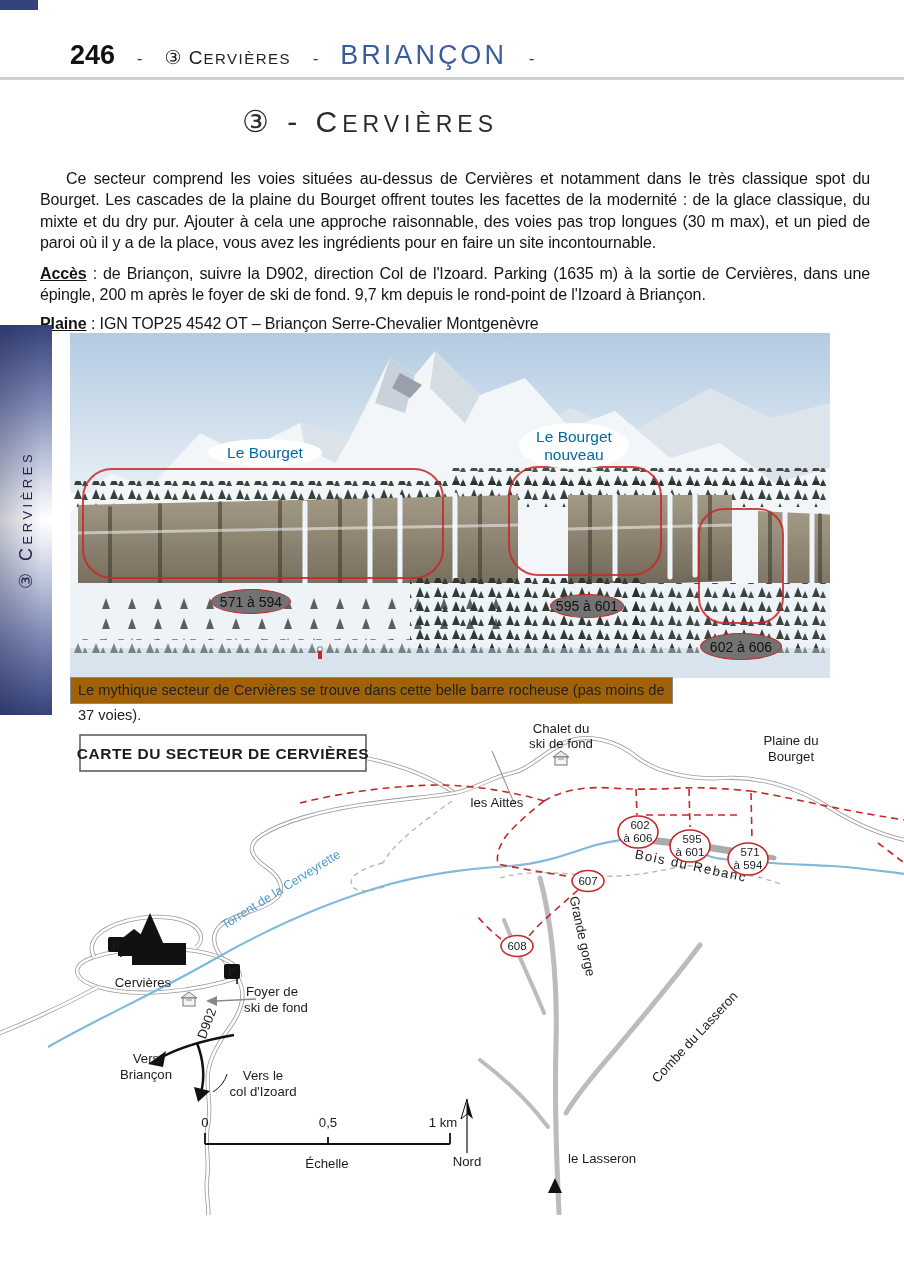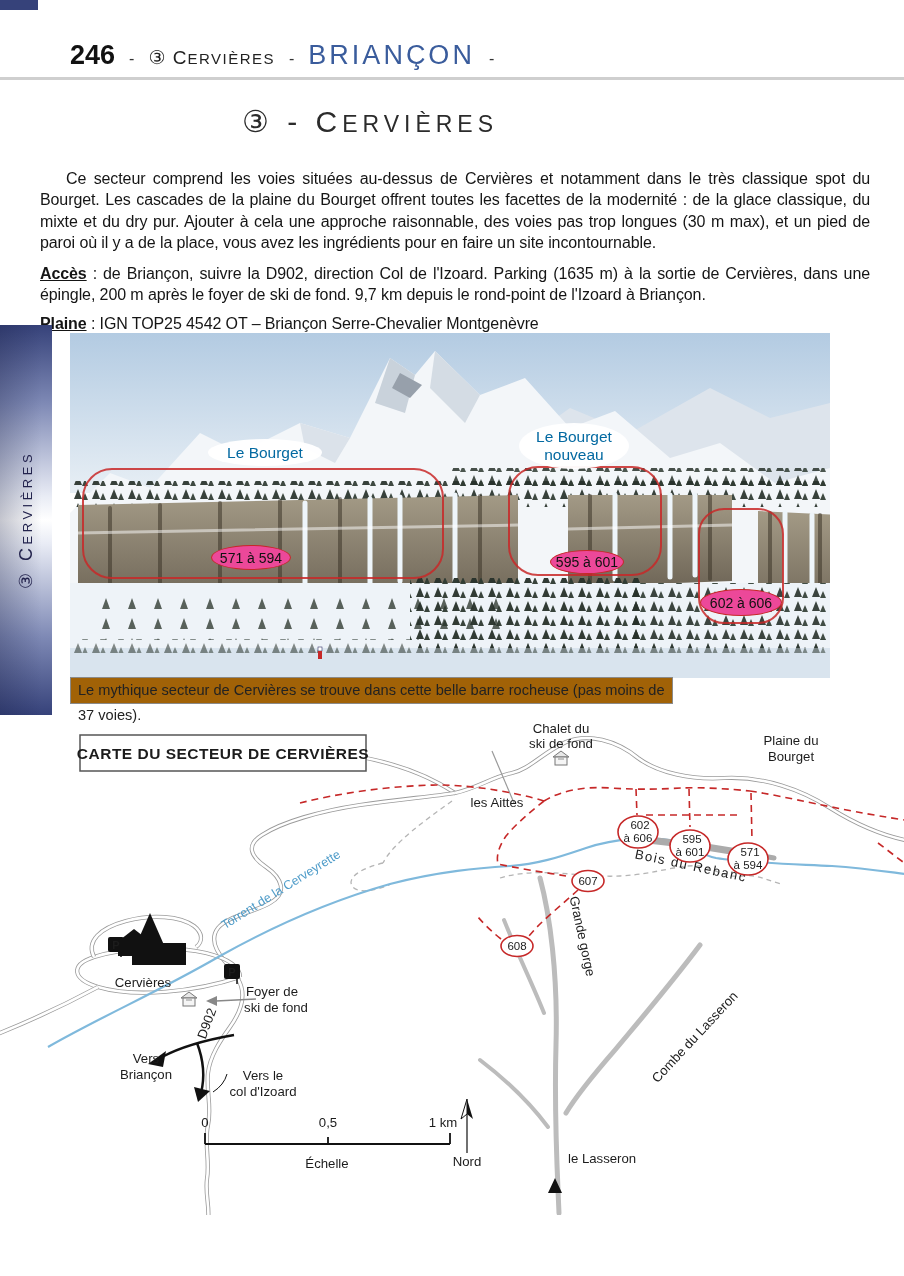--- a/index.html
+++ b/index.html
@@ -1,21 +1,21 @@
 <!DOCTYPE html>
 <html><head>
 <meta charset="utf-8">
 <style>
   html,body{margin:0;padding:0;background:#fff;}
   #page{position:relative;width:904px;height:1276px;background:#fff;overflow:hidden;
         font-family:"Liberation Sans",sans-serif;color:#1a1a1a;}
 
   
   .corner-mark{position:absolute;left:0;top:0;width:38px;height:10px;background:#36427a;}
-  .header-row{position:absolute;left:70px;top:40px;right:30px;display:flex;align-items:baseline;gap:14px;}
+  .header-row{position:absolute;left:70px;top:40px;right:30px;display:flex;align-items:baseline;gap:22px;}
   .pagenum{font-size:27px;font-weight:bold;color:#111;}
   .hsep{font-size:16px;color:#333;}
   .hsection{font-size:19px;color:#222;letter-spacing:1px;}
   .hsection .sc{font-size:15px;letter-spacing:1.5px;}
   .hregion{font-size:27px;letter-spacing:3px;color:#3a5c9c;font-weight:500;}
   .header-line{position:absolute;left:0;top:77px;width:904px;height:3px;background:#cfcfcf;}
 
   
   .page-title{position:absolute;left:0;top:104px;width:740px;text-align:center;color:#2b2b2b;}
   .page-title .t1{font-size:30px;letter-spacing:5px;}
@@ -37,22 +37,22 @@
     display:flex;align-items:center;justify-content:center;}
   .sidebar span{transform:rotate(-90deg);white-space:nowrap;font-variant:small-caps;
     font-size:18px;letter-spacing:3.5px;color:#23234d;}
 
   
   .photo{position:absolute;left:70px;top:333px;width:760px;height:345px;overflow:hidden;}
   .photo svg{display:block;}
   .ph-label{position:absolute;background:rgba(255,255,255,.96);border-radius:50%;
     text-align:center;font-size:15.5px;color:#0369a1;display:flex;flex-direction:column;
     justify-content:center;line-height:1.15;}
-  .ph-badge{position:absolute;background:#ec4899;border:1.5px solid #c62828;border-radius:50%;
-    font-size:14px;color:#111;display:flex;align-items:center;justify-content:center;}
+  .ph-badge{position:absolute;background:#737373;border:1.5px solid #c62828;border-radius:50%;
+    font-size:14px;color:#111;display:flex;align-items:center;justify-content:center;margin-top:44px;}
   .ph-rect{position:absolute;border:2px solid rgba(200,40,40,.85);border-radius:30px;}
 
   .caption{position:absolute;left:70px;top:677px;width:594px;height:25px;background:#a16207;
     border:1px solid #8a8a8a;font-size:14.6px;line-height:25px;padding-left:7px;color:#222;}
 
   
   .mapwrap{position:absolute;left:0;top:715px;width:904px;height:500px;}
   svg text{font-family:"Liberation Sans",sans-serif;fill:#1c1c1c;}
   .mt{font-size:13.2px;}
   .mt-title{font-size:15.5px;font-weight:600;letter-spacing:.5px;}

